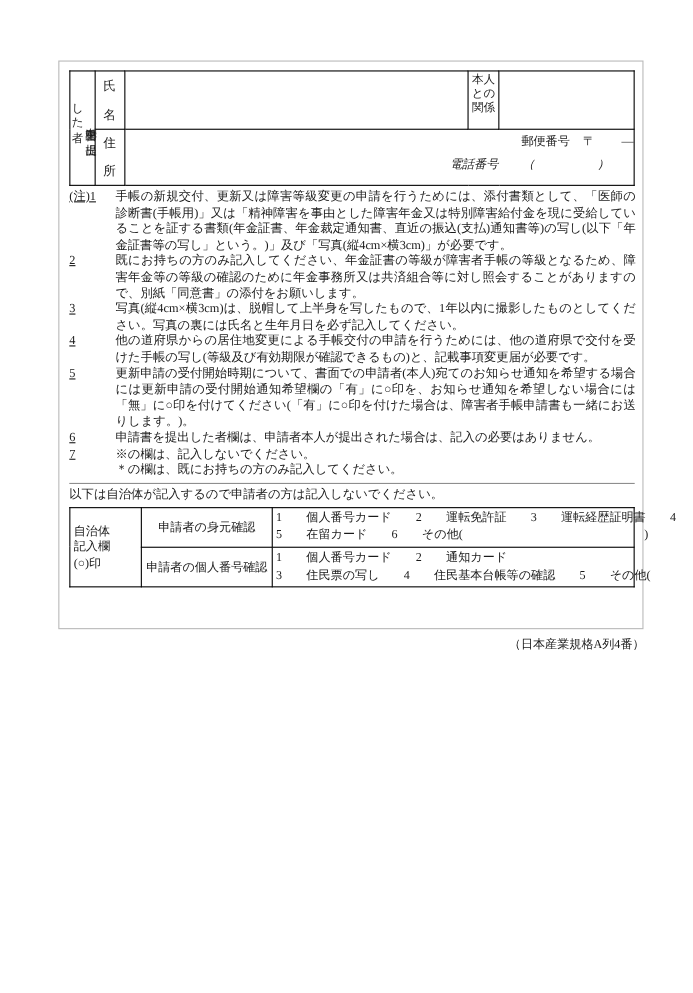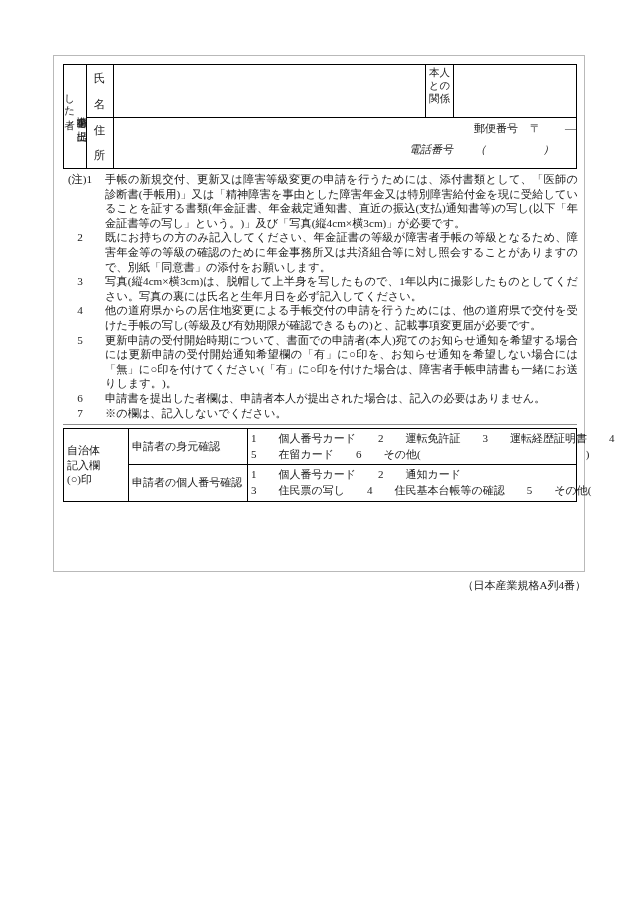--- a/index.html
+++ b/index.html
@@ -114,21 +114,22 @@
     font-size:11.2px;
     line-height:14.6px;
   }
   .note-row{
     display:flex;
     align-items:flex-start;
   }
   .note-head{
     flex:0 0 auto;
     white-space:nowrap;
-    text-align:center;
+    text-align:left;
+    text-decoration:underline;
   }
   .note-head.n1{ width:34px; }
   .note-head.nn{ width:34px; }
   .note-body{
     flex:1 1 auto;
     text-align:justify;
     text-justify:inter-character;
     padding-left:8px;
   }
   .note-star{
@@ -159,20 +160,21 @@
     vertical-align:middle;
   }
   td.muni-side{
     width:58px;
     text-align:left;
     line-height:1.32;
     font-size:11px;
   }
   td.muni-kind{
     width:112px;
+    text-align:center;
     font-size:11px;
     font-family:Liberation Mono, monospace;
   }
   td.muni-opts{
     padding:1px 3px 2px 4px;
     line-height:1.42;
   }
   .opt-line{white-space:nowrap;}
 
   
@@ -262,24 +264,26 @@
     <div class="note-row">
       <span class="note-head nn">6</span>
       <span class="note-body">申請書を提出した者欄は、申請者本人が提出された場合は、記入の必要はありません。</span>
     </div>
 
     <div class="note-row">
       <span class="note-head nn">7</span>
       <span class="note-body">※の欄は、記入しないでください。</span>
     </div>
 
+    <div class="note-star">＊の欄は、既にお持ちの方のみ記入してください。</div>
   </div>
 
   <div class="divider"></div>
 
+  <div class="muni-intro">以下は自治体が記入するので申請者の方は記入しないでください。</div>
 
   <table class="muni">
     <tbody>
         <tr>
       <td class="muni-side" rowspan="2">
         <div>自治体</div>
         <div>記入欄</div>
         <div>(○)印</div>
       </td>
       <td class="muni-kind">申請者の身元確認</td>

